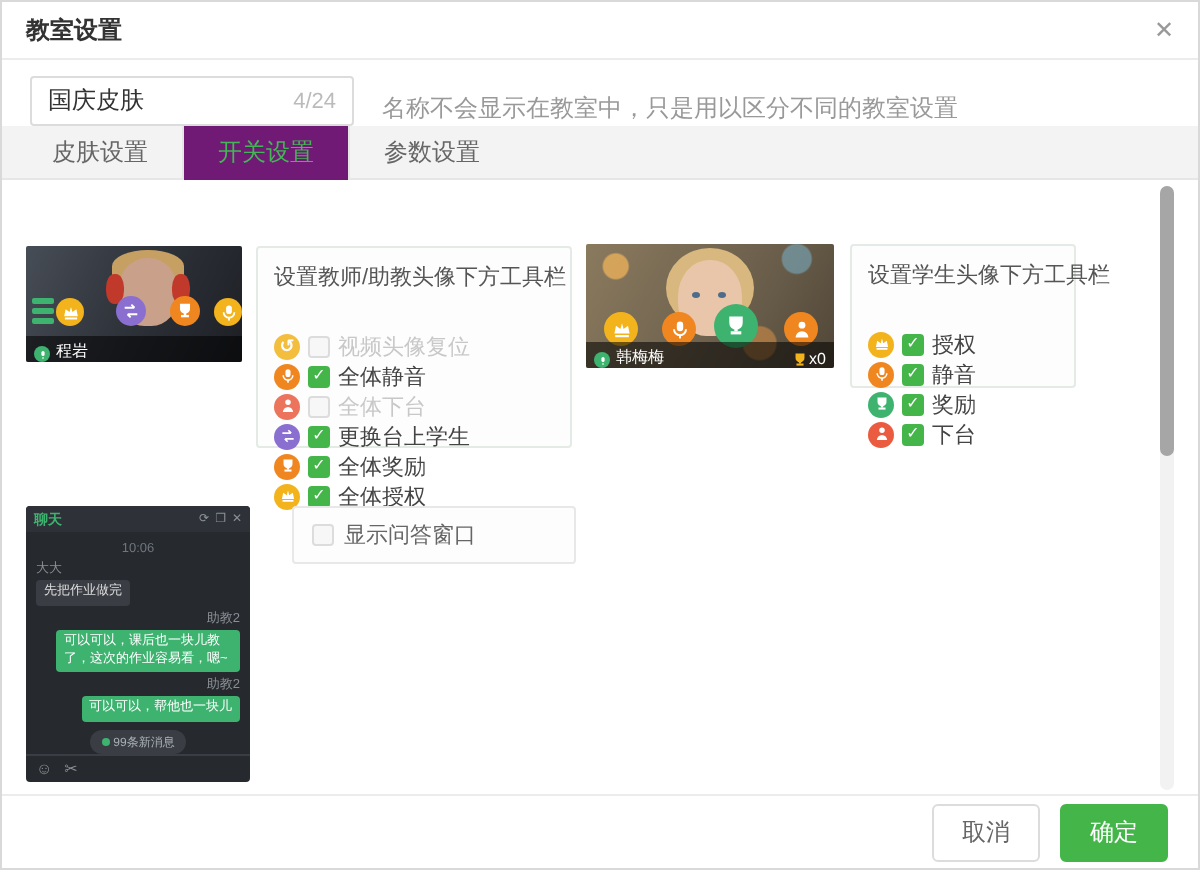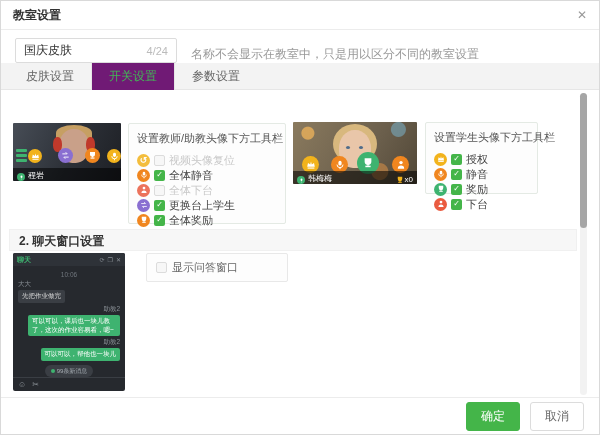--- a/index.html
+++ b/index.html
@@ -57,21 +57,21 @@
   .ic-yellow { background:#f2b31c; } .ic-orange { background:#f0861f; } .ic-red { background:#ea5b40; }
   .ic-purple { background:#8a6fd1; } .ic-green { background:#3eb370; }
   .menu-bars { position:absolute; left:3px; top:26px; display:flex; flex-direction:column; gap:2px; }
   .menu-bars i { display:block; width:11px; height:3px; border-radius:1px; background:#3eb370; }
   .reset-glyph { color:#fff; font-size:9px; line-height:1; font-weight:bold; }
 
   
   .panel { position:absolute; border:1px solid #e4eae4; background:#fdfdfd; border-radius:2px; padding:7px 8px; }
   .panel-teacher { left:127px; top:122px; width:158px; height:101px; }
   .panel-student { left:424px; top:121px; width:113px; height:72px; }
-  .panel-title { font-size:11px; color:#555; margin-bottom:7px; white-space:nowrap; }
+  .panel-title { font-size:11px; color:#555; margin-bottom:20px; white-space:nowrap; }
   .p-row { display:flex; align-items:center; gap:4px; height:14px; margin-top:1px; font-size:11px; color:#444; white-space:nowrap; }
   .p-row .ic { width:13px; height:13px; }
   .cb { width:11px; height:11px; border-radius:2px; display:inline-flex; align-items:center; justify-content:center; flex:none; font-size:8px; line-height:1; }
   .cb.on { background:#44b549; color:#fff; }
   .cb.off { border:1px solid #dcdcdc; background:#f7f7f7; color:transparent; }
   .p-row.disabled { color:#c8c8c8; }
   .p-row.disabled .ic { opacity:.85; }
 
   
   .chat { position:absolute; left:12px; top:252px; width:112px; height:138px; background:#26292e; border-radius:2px; overflow:hidden; }
@@ -339,21 +339,20 @@
         <svg width="8" height="8" viewBox="0 0 10 10">
             <circle cx="5" cy="2.6" r="1.7" fill="#fff"></circle>
             <path fill="#fff" d="M1.8 8.8a3.2 3.2 0 0 1 6.4 0z"></path>
           </svg>
       </span>
       <span class="cb on">✓</span>
       <span>下台</span>
     </div>
   </div>
 
-  <div class="sec-h sec-h2">2. 聊天窗口设置</div>
 
   <div class="chat">
     <div class="chat-head">
       <span class="chat-tab">聊天</span>
       <span class="spacer"></span>
       <span class="chat-hicon">⟳</span>
       <span class="chat-hicon">❐</span>
       <span class="chat-hicon">✕</span>
     </div>
     <div class="chat-body">
@@ -378,17 +377,17 @@
   <div class="qa-panel">
     <span class="cb off">✓</span>
     <span class="label">显示问答窗口</span>
   </div>
 
   <div class="sb-track">
     <div class="sb-thumb"></div>
   </div>
 
   <div class="footer">
+    <button class="btn btn-cancel">取消</button>
     <button class="btn btn-confirm">确定</button>
-    <button class="btn btn-cancel">取消</button>
   </div>
 
 </div>
 
 </body></html>

